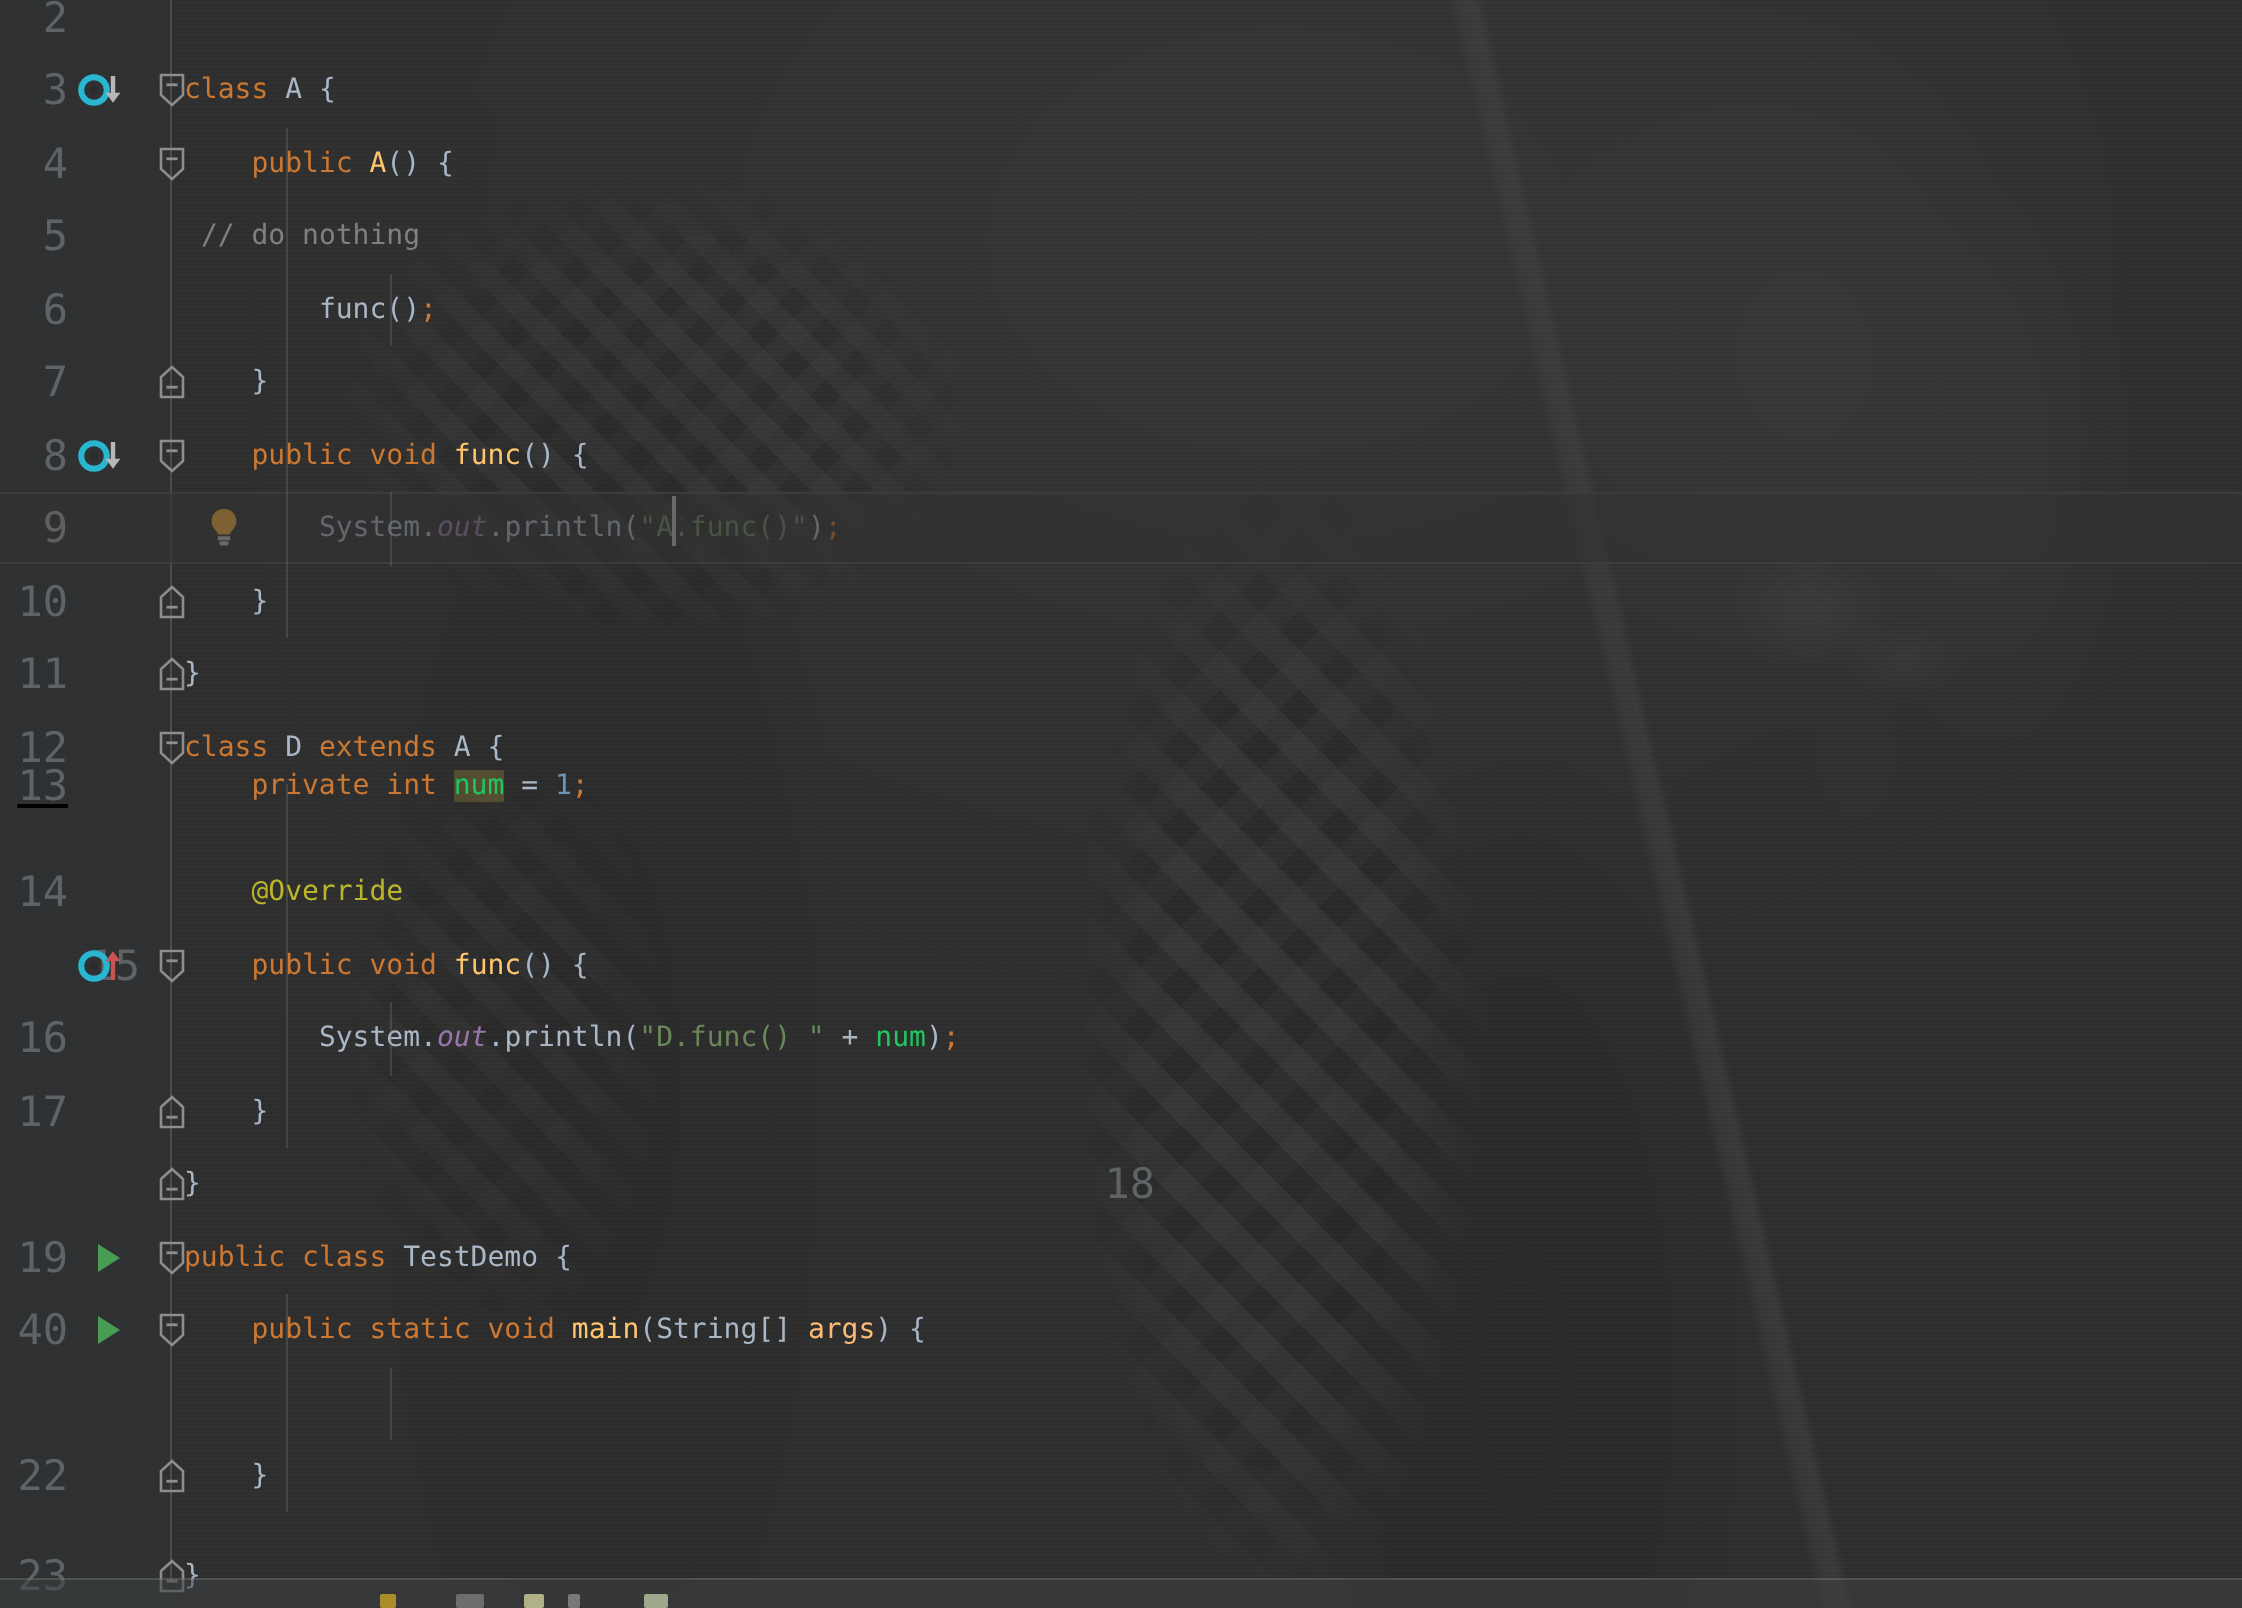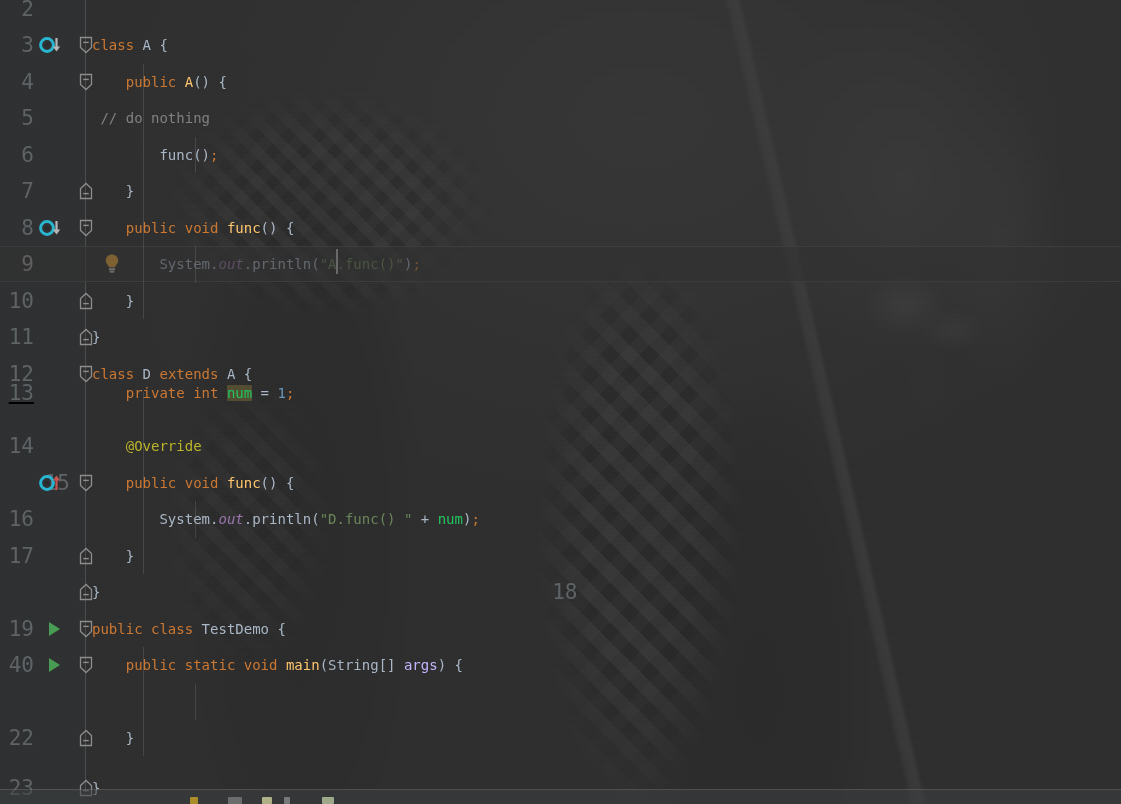--- a/index.html
+++ b/index.html
@@ -187,21 +187,21 @@
   
   .kw   { color: #cc7832; }          
   .cls  { color: #a9b7c6; }
   .mth  { color: #ffc66d; }          
   .str  { color: #6a8759; }          
   .num  { color: #6897bb; }          
   .cmt  { color: #808080; }          
   .ann  { color: #bbb529; }          
   .fld  { color: #22c55e; }          
   .fldi { color: #9876aa; font-style: italic; }
-  .loc  { color: #c4b5fd; }
+  .loc  { color: #fdba74; }
   .locd { color: #a9b7c6; font-style: italic; }
   .pun  { color: #a9b7c6; }
   .semi { color: #cc7832; }
 
   .ident-hl {
     background: rgba(160,147,60,0.33);
     border-radius: 1px;
   }
 
   

